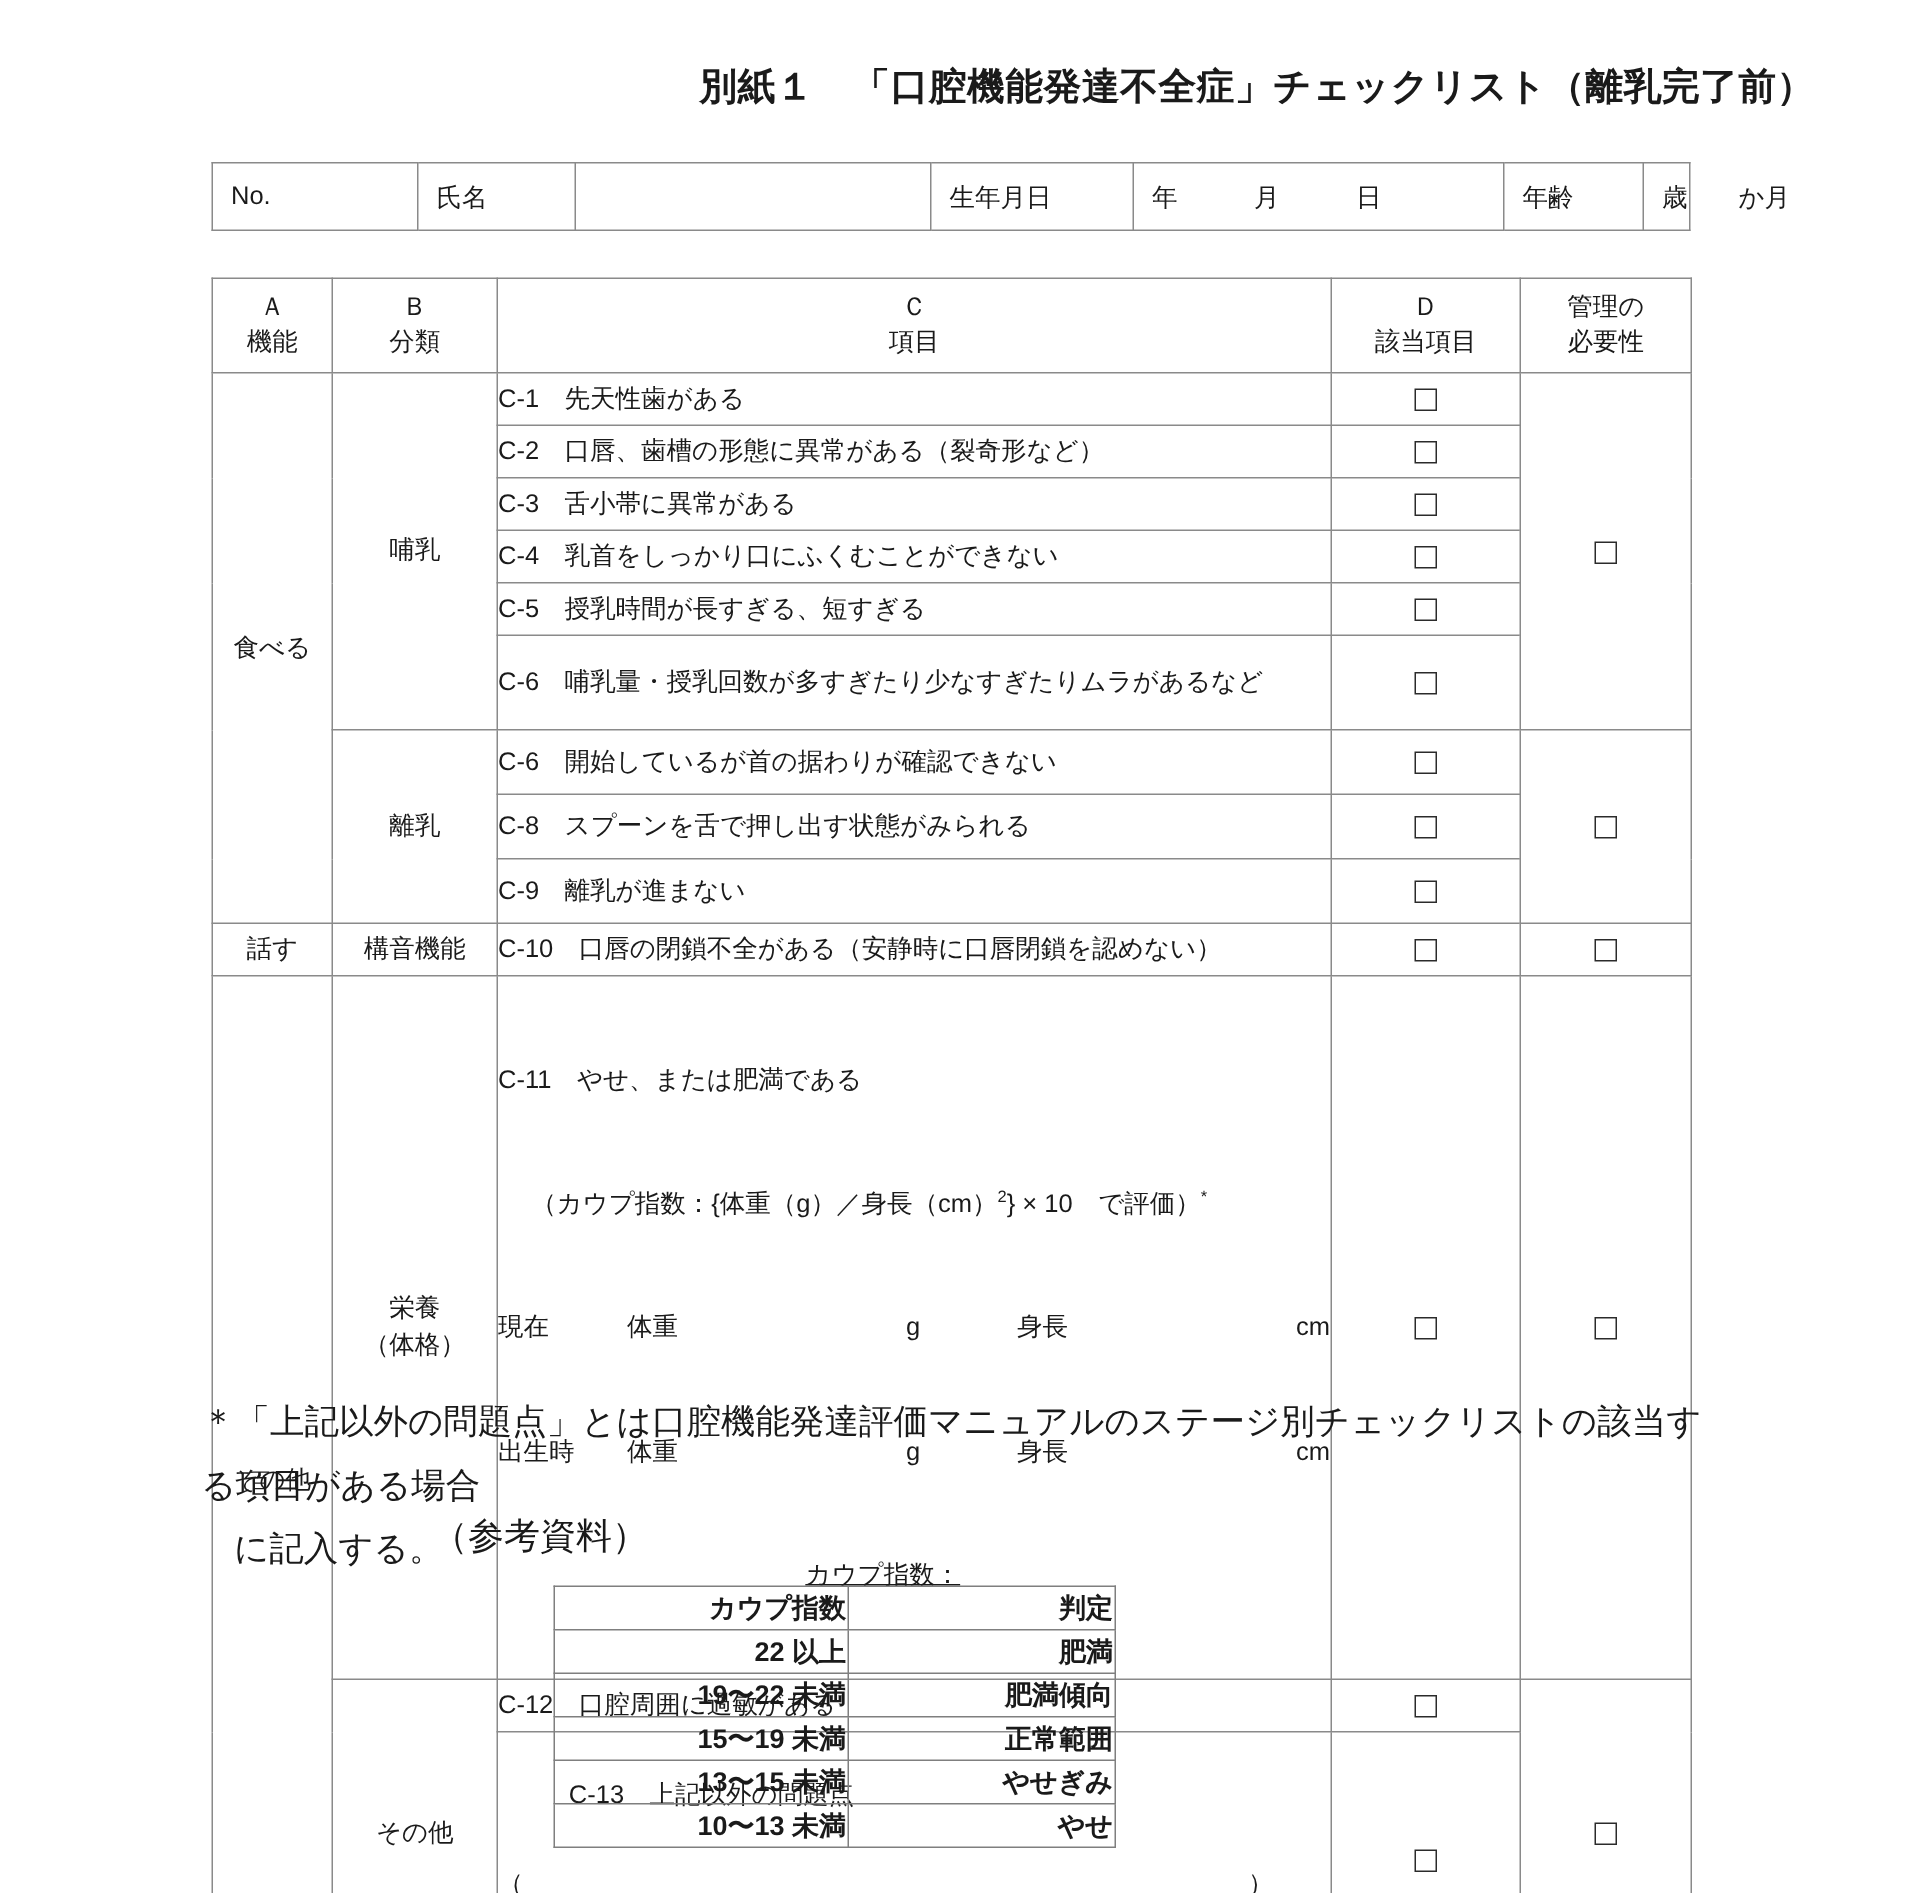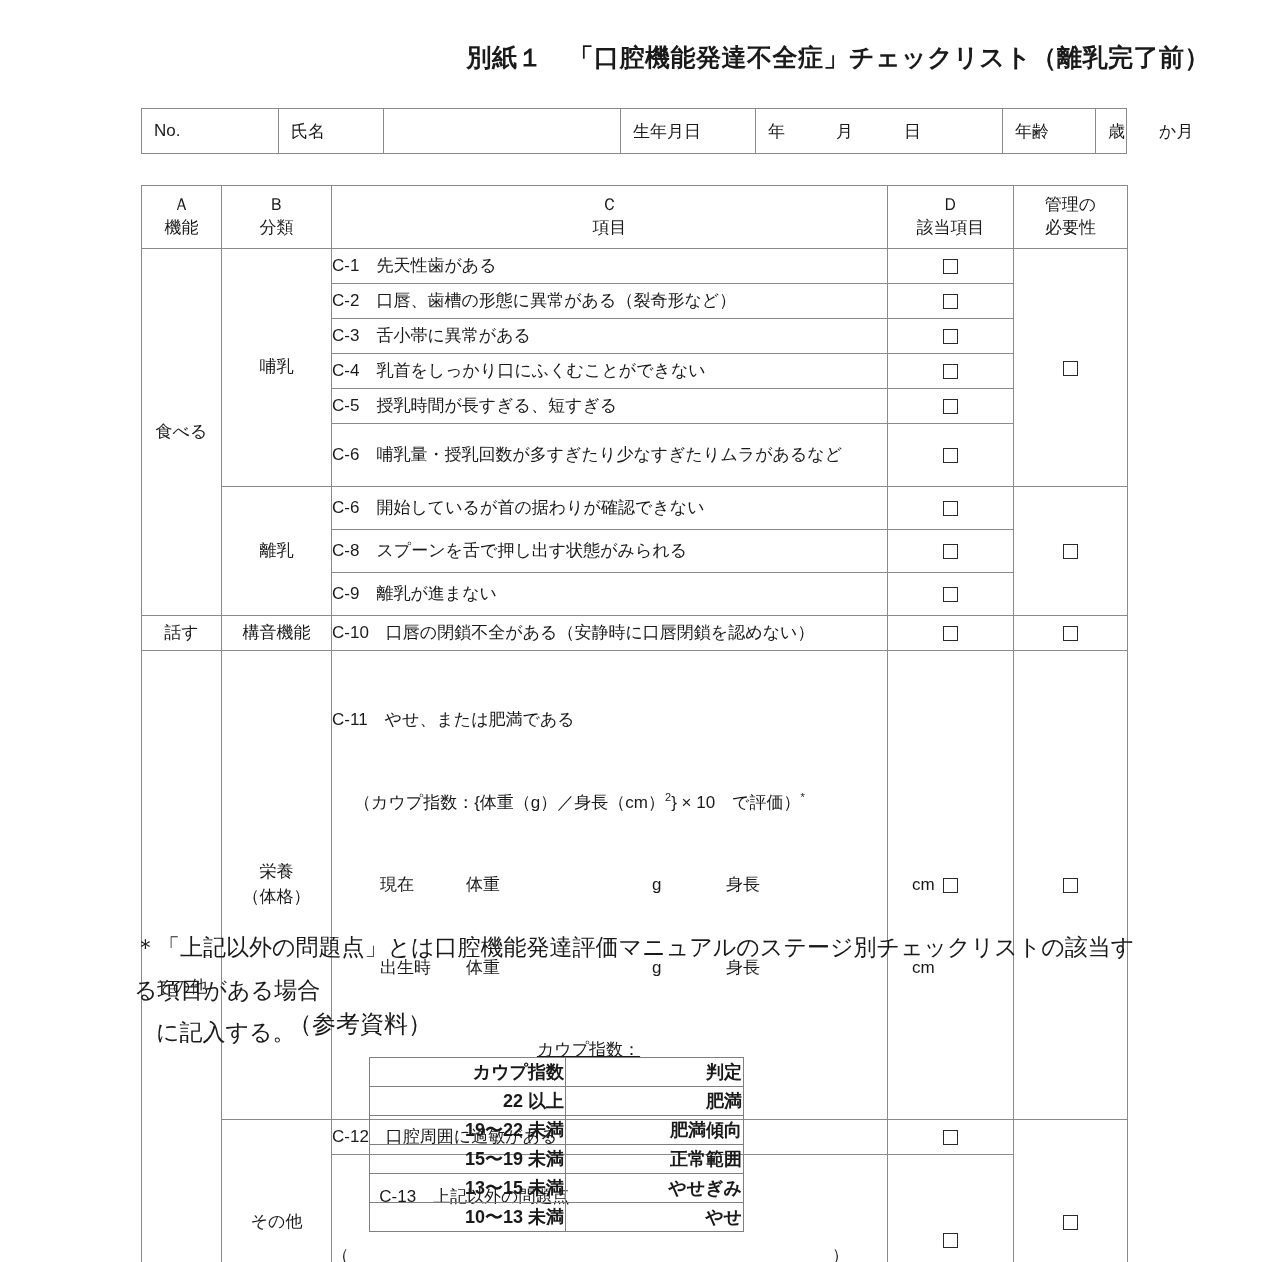--- a/index.html
+++ b/index.html
@@ -129,21 +129,21 @@
   .nutri sup { font-size: 11px; vertical-align: super; }
   .nutri .kaup-line {
     display: block;
     text-align: center;
     padding-right: 42px;
     margin-top: 0;
     text-decoration: underline;
   }
   .nutri .meas { display: block; }
   .meas .lbl  { display: inline-block; }
-  .meas .w1   { display: inline-block; width: 86px; margin-left: 48px; }
+  .meas .w1   { display: inline-block; width: 86px; }
   .meas .w2   { display: inline-block; width: 78px; }
   .meas .w3   { display: inline-block; width: 108px; }
   .meas .w4   { display: inline-block; width: 74px; }
 
   
   .c13 {
     padding: 8px 10px 8px 14px;
     line-height: 1.62;
     white-space: pre;
   }

